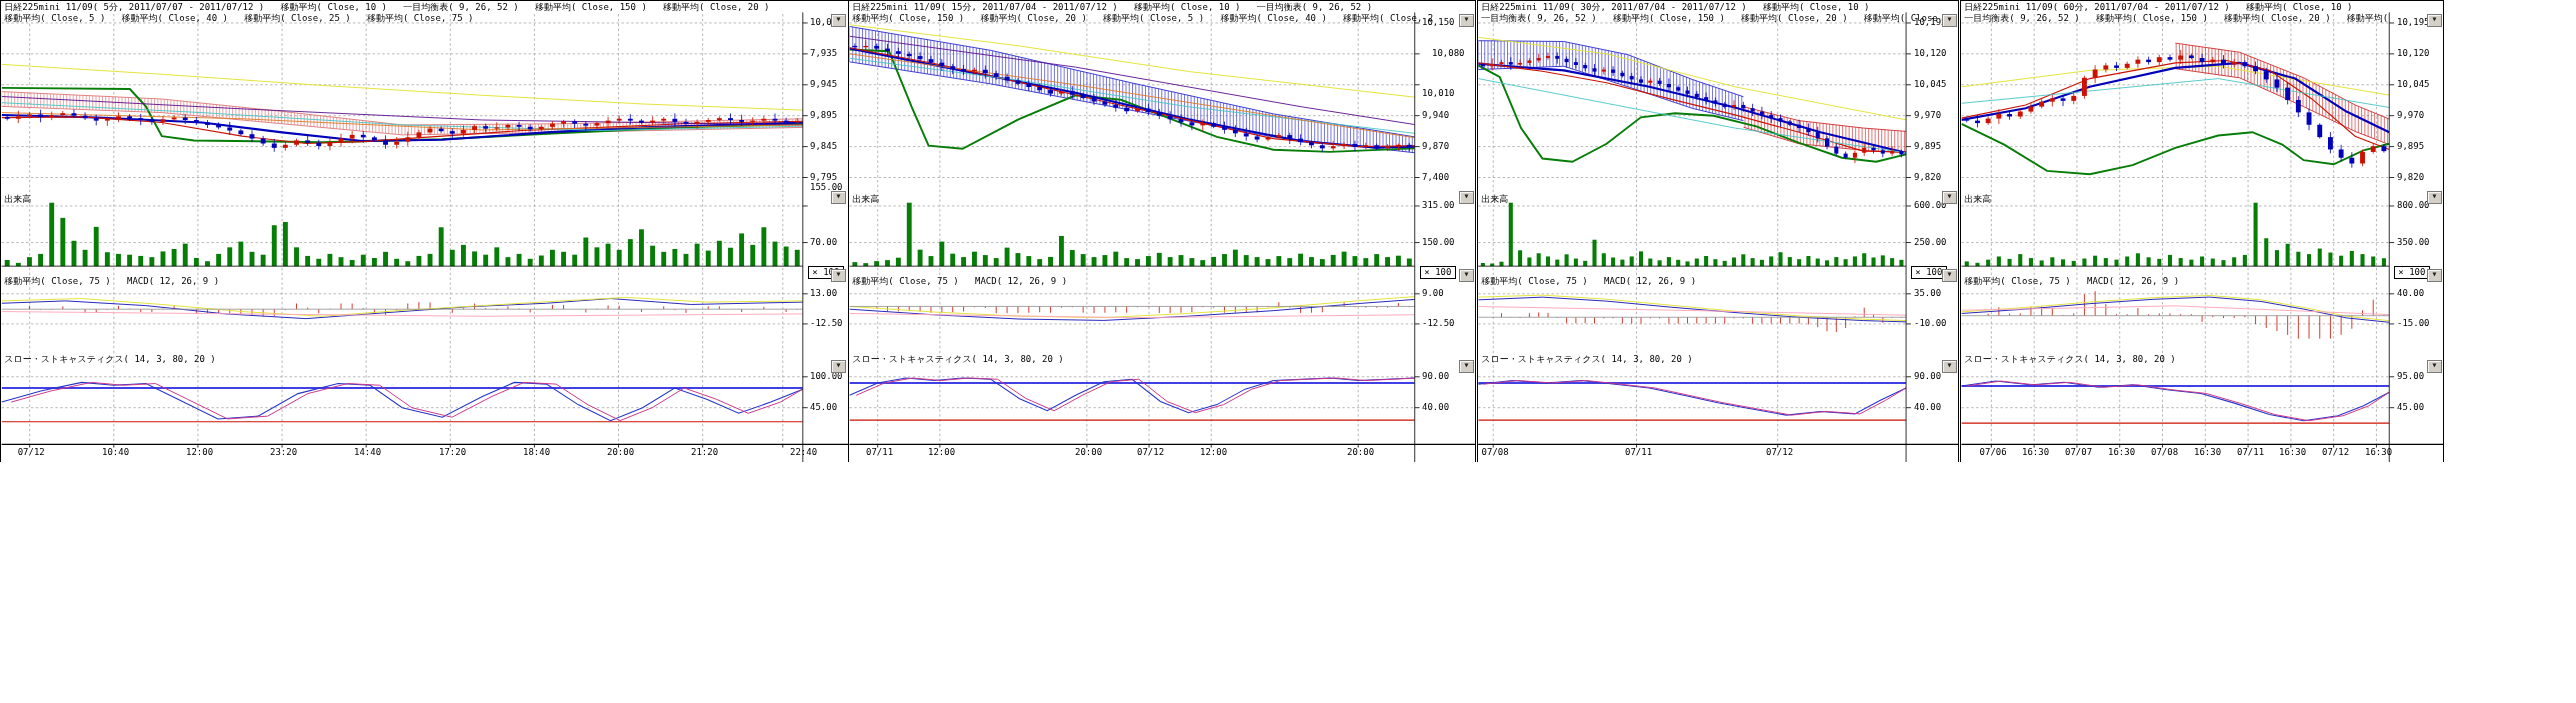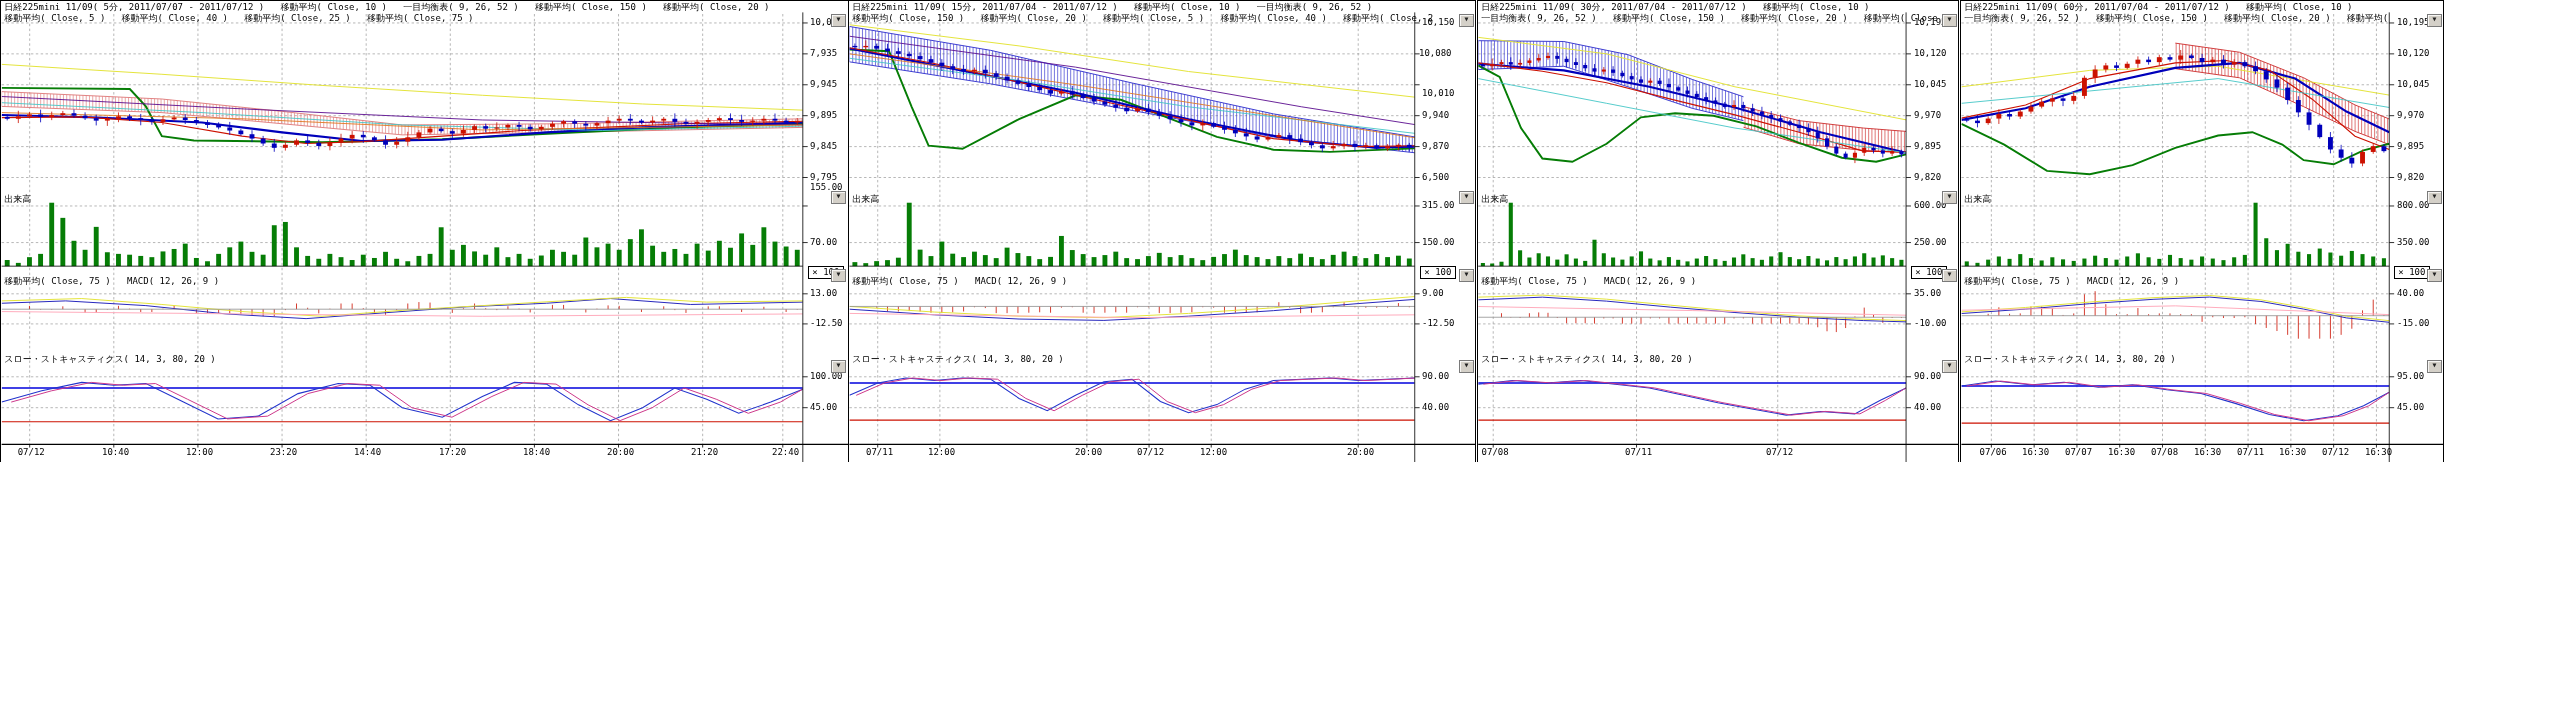--- a/index.html
+++ b/index.html
@@ -669,21 +669,21 @@
       <div class="tick-lbl" style="left: 809px; top: 402px;">45.00</div>
       <div class="tick-lbl" style="left: 16.7px; top: 447px;">07/12</div>
       <div class="tick-lbl" style="left: 101px; top: 447px;">10:40</div>
       <div class="tick-lbl" style="left: 185px; top: 447px;">12:00</div>
       <div class="tick-lbl" style="left: 269px; top: 447px;">23:20</div>
       <div class="tick-lbl" style="left: 353px; top: 447px;">14:40</div>
       <div class="tick-lbl" style="left: 438px; top: 447px;">17:20</div>
       <div class="tick-lbl" style="left: 522px; top: 447px;">18:40</div>
       <div class="tick-lbl" style="left: 606px; top: 447px;">20:00</div>
       <div class="tick-lbl" style="left: 690px; top: 447px;">21:20</div>
-      <div class="tick-lbl" style="left: 771px; top: 447px;">22:40</div>
+      <div class="tick-lbl" style="left: 789px; top: 447px;">22:40</div>
       <div class="cbtn" style="left: 830px; top: 13px;"><span>▼</span></div>
       <div class="cbtn" style="left: 830px; top: 190px;"><span>▼</span></div>
       <div class="cbtn" style="left: 830px; top: 268px;"><span>▼</span></div>
       <div class="cbtn" style="left: 830px; top: 359px;"><span>▼</span></div>
     </div>
   <div class="panel" id="panel1" style="left: 848px; width: 628px;">
     <div class="lbl hdr1">日経225mini 11/09( 15分, 2011/07/04 - 2011/07/12 )   移動平均( Close, 10 )   一目均衡表( 9, 26, 52 )</div>
     <div class="lbl hdr2">移動平均( Close, 150 )   移動平均( Close, 20 )   移動平均( Close, 5 )   移動平均( Close, 40 )   移動平均( Close, 2</div>
     <div class="lbl" style="left:3.3px;top:193px">出来高</div>
     <div class="lbl" style="left:3.3px;top:275px">移動平均( Close, 75 )   MACD( 12, 26, 9 )</div>
@@ -1148,25 +1148,25 @@
           <line x1="695" y1="500" x2="701" y2="500" stroke="#000" stroke-width="1"></line>
           <line x1="34.75" y1="545" x2="34.75" y2="549" stroke="#000" stroke-width="1"></line>
           <line x1="111.2" y1="545" x2="111.2" y2="549" stroke="#000" stroke-width="1"></line>
           <line x1="291.9" y1="545" x2="291.9" y2="549" stroke="#000" stroke-width="1"></line>
           <line x1="368.35" y1="545" x2="368.35" y2="549" stroke="#000" stroke-width="1"></line>
           <line x1="444.8" y1="545" x2="444.8" y2="549" stroke="#000" stroke-width="1"></line>
           <line x1="625.5" y1="545" x2="625.5" y2="549" stroke="#000" stroke-width="1"></line>
         </g>
       </svg>
   <div class="tick-lbl" style="left: 573px; top: 17px;">10,150</div>
-      <div class="tick-lbl" style="left: 570px; top: 48px;">10,080</div>
+      <div class="tick-lbl" style="left: 583px; top: 48px;">10,080</div>
       <div class="tick-lbl" style="left: 573px; top: 79px; margin-top: 9px;">10,010</div>
       <div class="tick-lbl" style="left: 573px; top: 110px;">9,940</div>
       <div class="tick-lbl" style="left: 573px; top: 141px;">9,870</div>
-      <div class="tick-lbl" style="left: 573px; top: 172px;">6,500</div>
+      <div class="tick-lbl" style="left: 573px; top: 172px;">7,400</div>
       <div class="tick-lbl" style="left: 573px; top: 200px;">315.00</div>
       <div class="tick-lbl" style="left: 573px; top: 237px;">150.00</div>
       <div class="tick-lbl" style="left: 573px; top: 288px;">9.00</div>
       <div class="tick-lbl" style="left: 573px; top: 318px;">-12.50</div>
       <div class="tick-lbl" style="left: 573px; top: 371px;">90.00</div>
       <div class="tick-lbl" style="left: 573px; top: 402px;">40.00</div>
       <div class="tick-lbl" style="left: 17px; top: 447px;">07/11</div>
       <div class="tick-lbl" style="left: 79px; top: 447px;">12:00</div>
       <div class="tick-lbl" style="left: 226px; top: 447px;">20:00</div>
       <div class="tick-lbl" style="left: 288px; top: 447px;">07/12</div>

